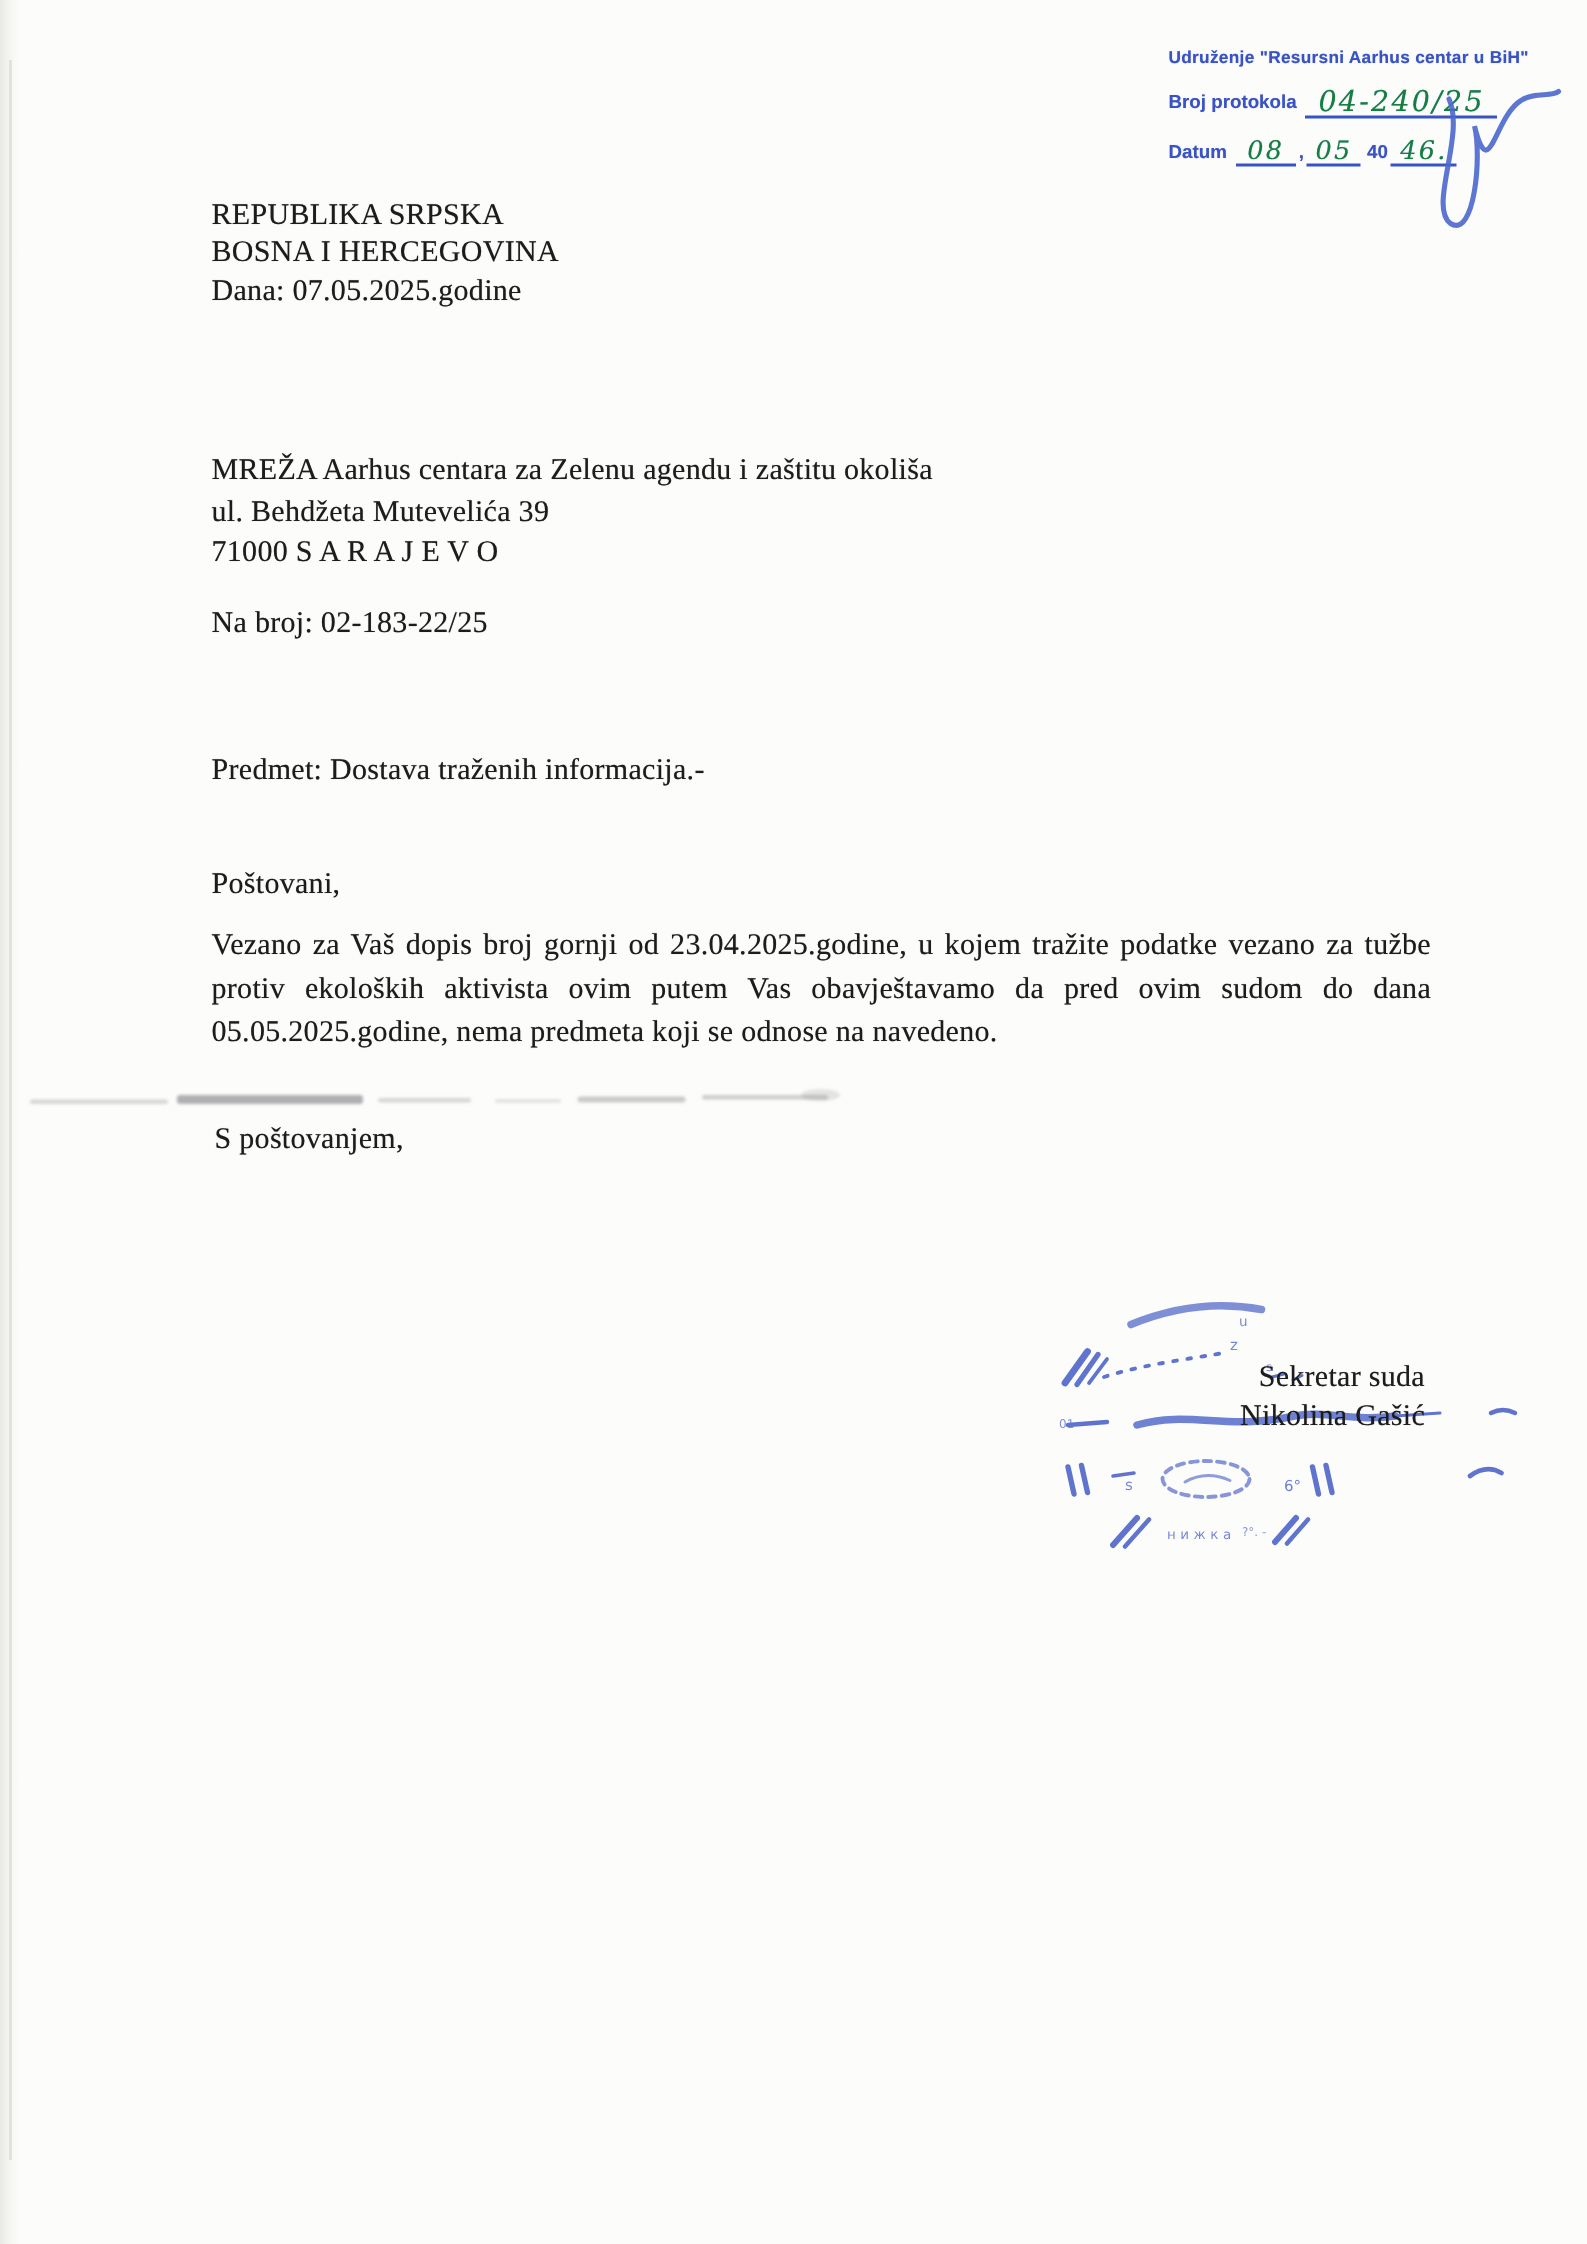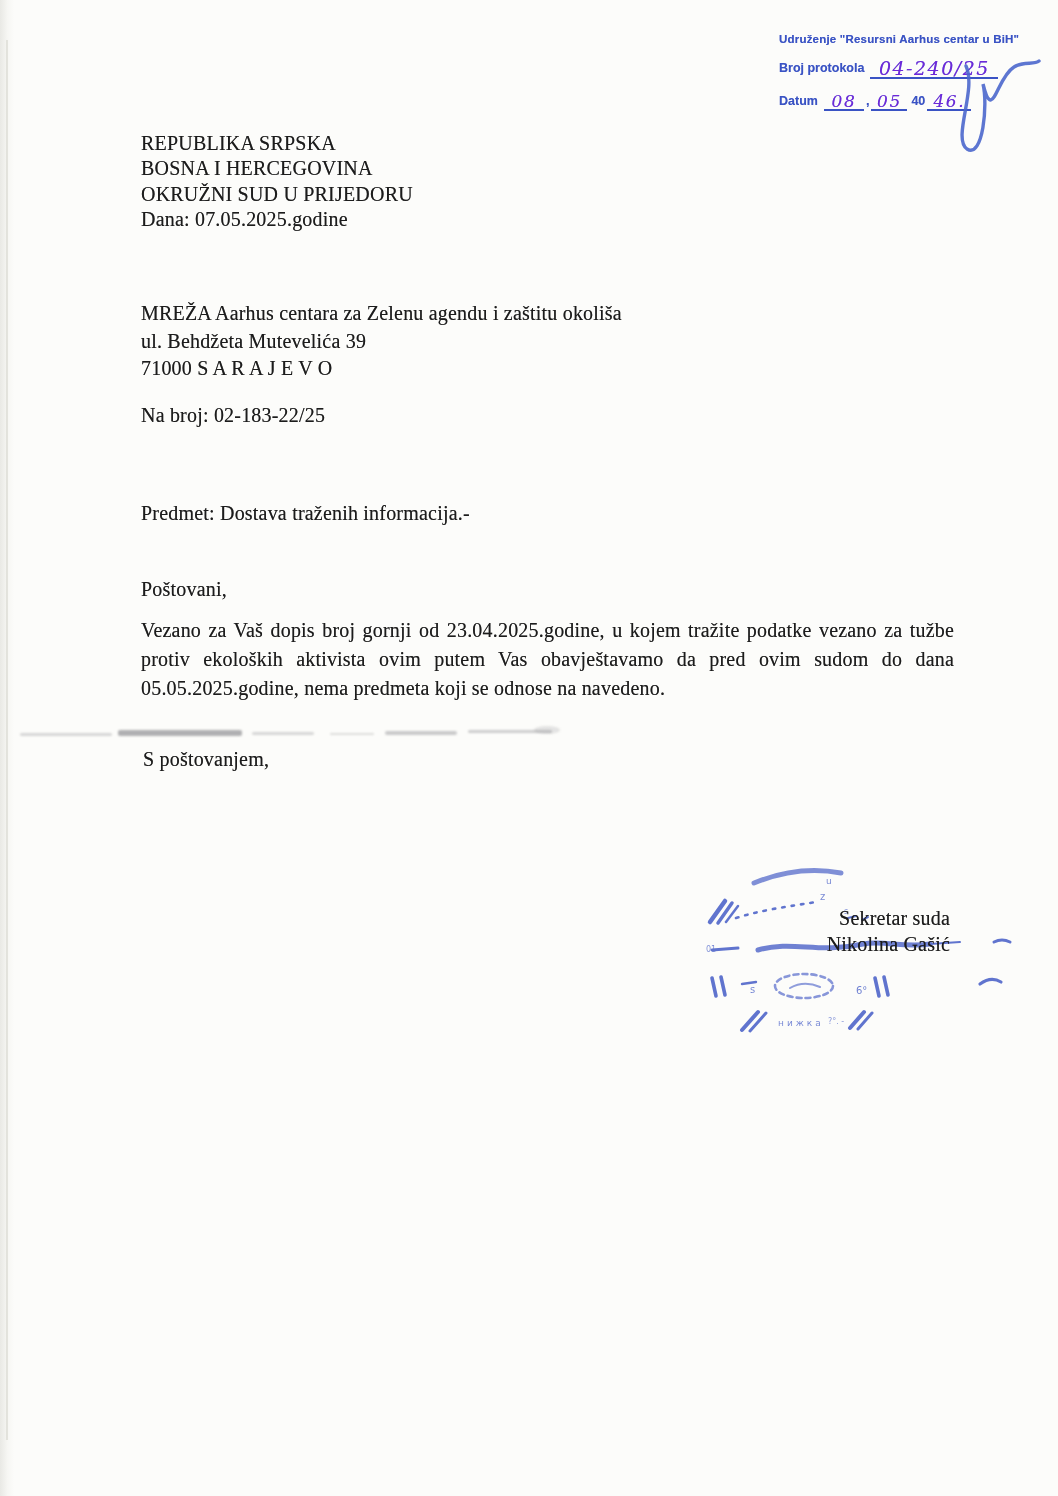--- a/index.html
+++ b/index.html
@@ -28,21 +28,21 @@
     color:#3a53c4;
   }
   .stamp-org{font-weight:bold;font-size:11.5px;letter-spacing:.2px;white-space:nowrap;
     text-shadow:0 0 .6px rgba(58,83,196,.6);}
   .stamp-row{display:flex;align-items:center;font-weight:bold;font-size:12.5px;margin-top:14px;
     text-shadow:0 0 .5px rgba(58,83,196,.5);}
   .stamp-row .lbl{white-space:nowrap;padding-bottom:2px;}
   .uline{border-bottom:2px solid #3a53c4;text-align:center;display:inline-block;}
   .hw{
     font-family:"DejaVu Serif", serif;font-style:italic;font-weight:normal;
-    color:#6d28d9;letter-spacing:1.5px;text-shadow:0 0 .6px rgba(75,103,204,.6);
+    color:#15803d;letter-spacing:1.5px;text-shadow:0 0 .6px rgba(75,103,204,.6);
   }
   .hw-big{font-size:19px;line-height:18px;}
   .hw-sm{font-size:17px;line-height:16px;}
   .comma{padding:0 2px 2px 2px;}
   .century{padding:0 2px 2px 4px;}
 
   .paraph-svg{position:absolute;left:950px;top:56px;}
 
   
   .letterhead{position:absolute;left:141px;top:131px;line-height:25.4px;}
@@ -95,21 +95,20 @@
   </div>
 </div>
 
 <svg class="paraph-svg" width="100" height="104" viewBox="0 0 100 104">
   <path d="M16,10 C27,34 2,82 17,93 C33,103 38,48 33,28 C43,68 46,22 64,11 C73,5 84,9 89,5" fill="none" stroke="#4b67cc" stroke-width="3.4" stroke-linecap="round" opacity="0.9"></path>
 </svg>
 
 <div class="letterhead typed">
   <div>REPUBLIKA SRPSKA</div>
   <div>BOSNA I HERCEGOVINA</div>
-  <div>OKRUŽNI SUD U PRIJEDORU</div>
   <div>Dana: 07.05.2025.godine</div>
 </div>
 
 <div class="recipient typed">
   <div>MREŽA Aarhus centara za Zelenu agendu i zaštitu okoliša</div>
   <div>ul. Behdžeta Mutevelića 39</div>
   <div>71000 S A R A J E V O</div>
 </div>
 
 <div class="ref typed">Na broj: 02-183-22/25</div>

